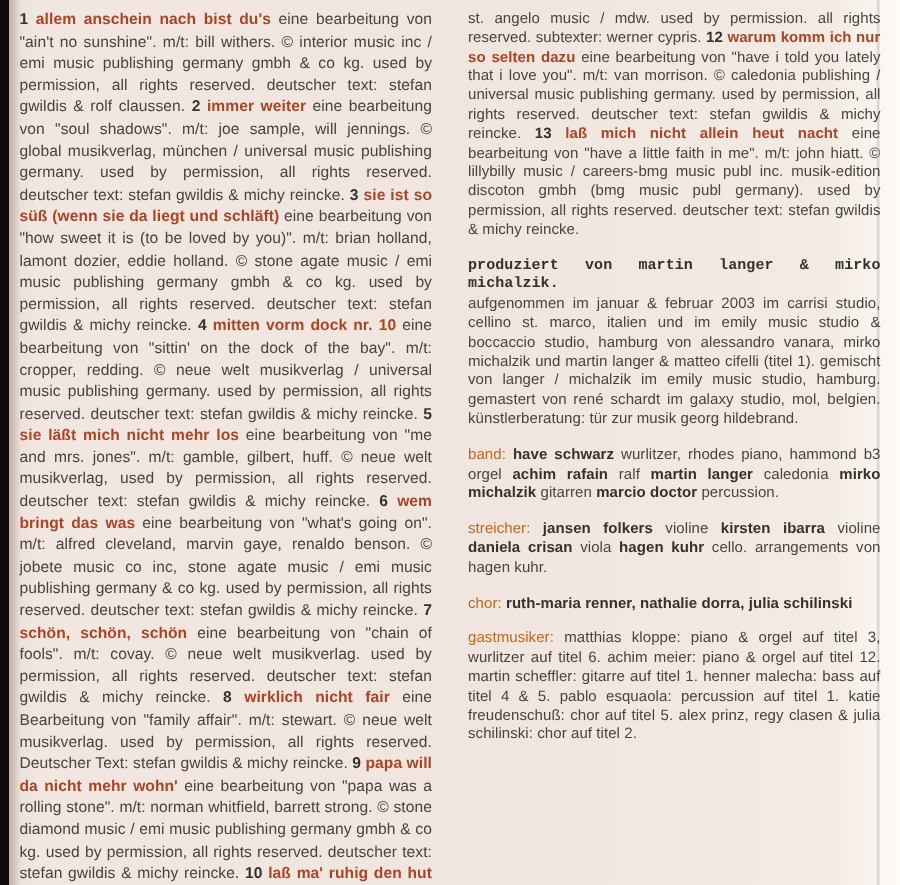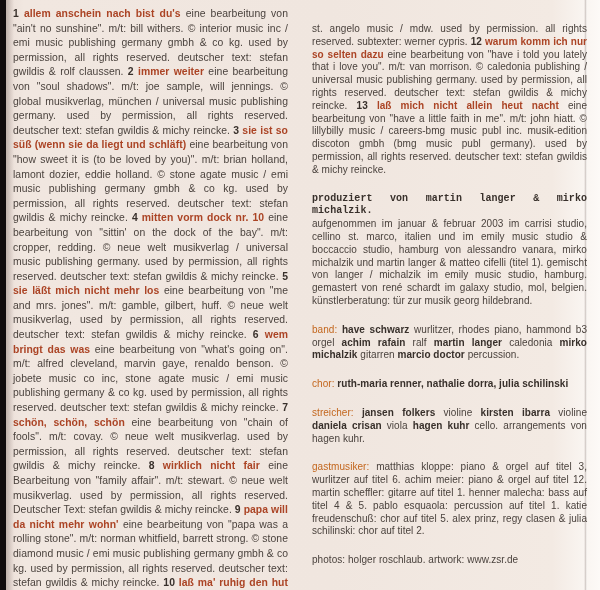--- a/index.html
+++ b/index.html
@@ -11,21 +11,21 @@
   }
   .edge-black{position:absolute;left:0;top:0;width:6px;height:100%;background:#100c0d;}
   .edge-fade{position:absolute;left:6px;top:0;width:8px;height:100%;
     background:linear-gradient(90deg,rgba(60,40,35,.25),rgba(60,40,35,0));}
   .crease{position:absolute;top:0;right:13px;width:3px;height:100%;
     background:linear-gradient(90deg,rgba(120,105,100,0),rgba(120,105,100,.28),rgba(255,255,255,.5));}
   .cols{position:absolute;left:13px;top:7px;display:flex;gap:24px;}
   .col{width:275px;text-align:justify;}
   .col-left{font-size:10.4px;line-height:14.6px;letter-spacing:.05px;}
   .col-right{font-size:10px;line-height:12.8px;letter-spacing:.05px;}
-  p{margin:16px 0 11px 0;}
+  p{margin:0 0 11px 0;}
   p:last-child{margin-bottom:0;}
   .col-left p{margin:0;}
   .n{font-weight:bold;color:#38302b;}
   .t{font-weight:bold;color:#ab4425;}
   .lbl{font-weight:normal;color:#c3661d;}
   .b{font-weight:bold;color:#38302b;}
   .prod-intro{display:block;font-weight:bold;color:#38302b;font-family:Liberation Mono, monospace;}
 </style>
 </head>
 <body>
@@ -42,23 +42,22 @@
     </div>
 
     <div class="col col-right">
       <p><span>st. angelo music / mdw. used by permission. all rights reserved. subtexter: werner cypris. </span><span class="n">12 </span><span class="t">warum komm ich nur so selten dazu</span><span> eine bearbeitung von "have i told you lately that i love you". m/t: van morrison. © caledonia publishing / universal music publishing germany. used by permission, all rights reserved. deutscher text: stefan gwildis &amp; michy reincke. </span><span class="n">13 </span><span class="t">laß mich nicht allein heut nacht</span><span> eine bearbeitung von "have a little faith in me". m/t: john hiatt. © lillybilly music / careers-bmg music publ inc. musik-edition discoton gmbh (bmg music publ germany). used by permission, all rights reserved. deutscher text: stefan gwildis &amp; michy reincke.</span></p>
 
       <p><span class="prod-intro">produziert von martin langer &amp; mirko michalzik.</span><span>aufgenommen im januar &amp; februar 2003 im carrisi studio, cellino st. marco, italien und im emily music studio &amp; boccaccio studio, hamburg von alessandro vanara, mirko michalzik und martin langer &amp; matteo cifelli (titel 1). gemischt von langer / michalzik im emily music studio, hamburg. gemastert von rené schardt im galaxy studio, mol, belgien. künstlerberatung: tür zur musik georg hildebrand.</span></p>
 
       <p><span class="lbl">band: </span><span class="b">have schwarz</span><span> wurlitzer, rhodes piano, hammond b3 orgel </span><span class="b">achim rafain</span><span> ralf </span><span class="b">martin langer</span><span> caledonia </span><span class="b">mirko michalzik</span><span> gitarren </span><span class="b">marcio doctor</span><span> percussion.</span></p>
 
 
+      <p><span class="lbl">streicher: </span><span class="b">jansen folkers</span><span> violine </span><span class="b">kirsten ibarra</span><span> violine </span><span class="b">daniela crisan</span><span> viola </span><span class="b">hagen kuhr</span><span> cello. arrangements von hagen kuhr.</span></p>
+
       <p><span class="lbl">chor: </span><span class="b">ruth-maria renner, nathalie dorra, julia schilinski</span></p>
-
-      <p><span class="lbl">streicher: </span><span class="b">jansen folkers</span><span> violine </span><span class="b">kirsten ibarra</span><span> violine </span><span class="b">daniela crisan</span><span> viola </span><span class="b">hagen kuhr</span><span> cello. arrangements von hagen kuhr.</span></p>
 
       <p><span class="lbl">gastmusiker: </span><span>matthias kloppe: piano &amp; orgel auf titel 3, wurlitzer auf titel 6. achim meier: piano &amp; orgel auf titel 12. martin scheffler: gitarre auf titel 1. henner malecha: bass auf titel 4 &amp; 5. pablo esquaola: percussion auf titel 1. katie freudenschuß: chor auf titel 5. alex prinz, regy clasen &amp; julia schilinski: chor auf titel 2.</span></p>
 
-      <p><span>photos: holger roschlaub. artwork: www.zsr.de</span></p>
     </div>
 
   </div>
 </div>
 
 </body></html>

